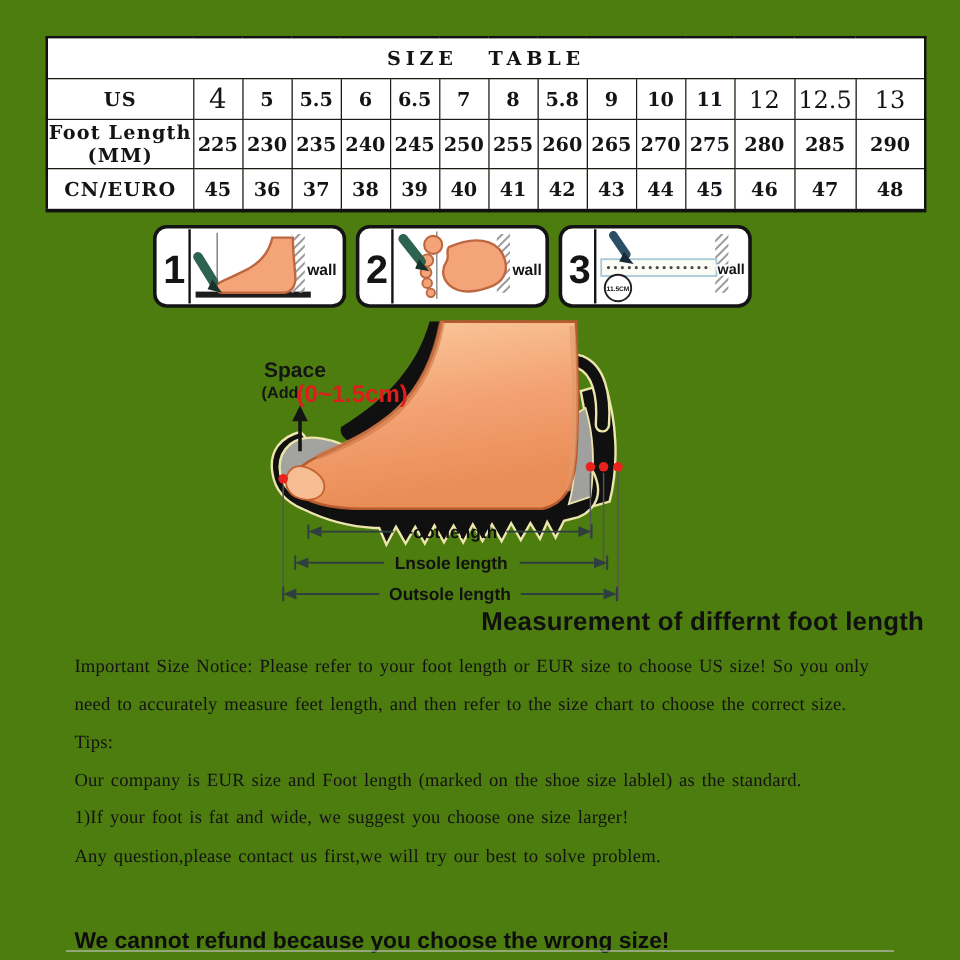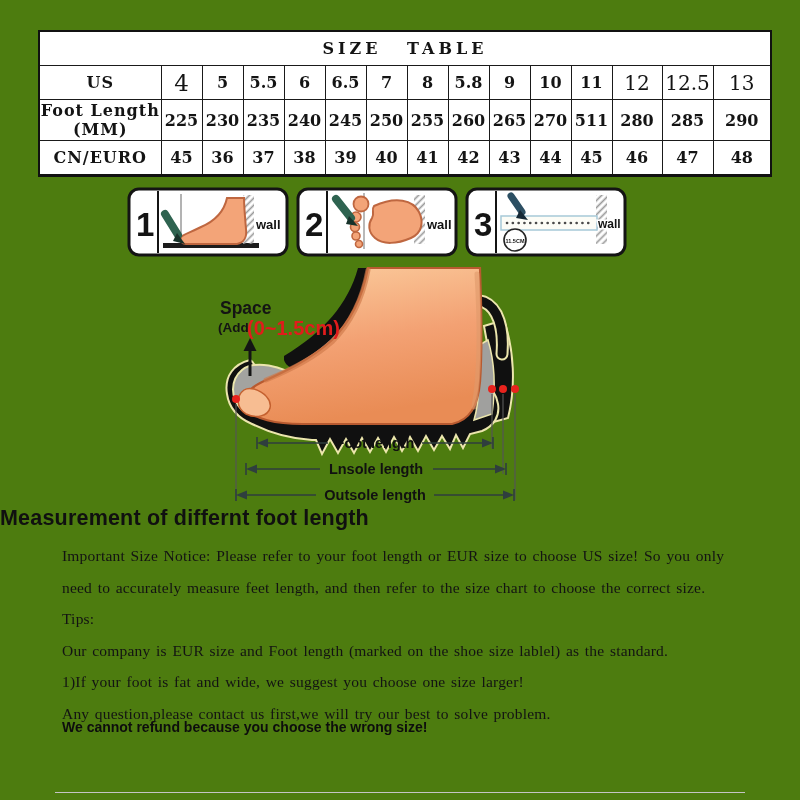--- a/index.html
+++ b/index.html
@@ -19,28 +19,28 @@
   .row-0 td:nth-child(2){font-size:23px;font-weight:400;}
   .row-0 td:nth-child(n+13){font-size:20px;font-weight:500;}
 
   
   .steps-row{position:absolute;left:127px;top:187px;display:flex;gap:7px;}
   .step{display:block;}
 
   
   .diagram{position:absolute;left:150px;top:262px;}
 
-  .caption{position:absolute;left:0;top:506px;width:770px;text-align:left;
+  .caption{position:absolute;left:0;top:506px;width:770px;text-align:right;
            font-weight:bold;font-size:21.5px;color:#101010;letter-spacing:0.2px;}
 
   
   .notice{position:absolute;left:62px;top:540px;width:710px;}
   .notice-line{font-family:"Liberation Serif",serif;font-size:15.5px;color:#131313;
                line-height:31.6px;white-space:nowrap;letter-spacing:0.2px;word-spacing:1.5px;}
-  .warning{position:absolute;left:62px;top:719px;font-weight:bold;font-size:14px;color:#0d0d0d;white-space:nowrap;}
+  .warning{position:absolute;left:62px;top:774px;font-weight:bold;font-size:19px;color:#0d0d0d;white-space:nowrap;}
   .bottom-rule{position:absolute;left:55px;top:792px;width:690px;height:1px;background:#c4c4c4;}
 </style>
 </head>
 <body>
 
 <div class="page">
 
   <table class="size-table">
     <colgroup>
       <col style="width:122px">
@@ -86,21 +86,21 @@
           <td>225</td>
           <td>230</td>
           <td>235</td>
           <td>240</td>
           <td>245</td>
           <td>250</td>
           <td>255</td>
           <td>260</td>
           <td>265</td>
           <td>270</td>
-          <td>511</td>
+          <td>275</td>
           <td>280</td>
           <td>285</td>
           <td>290</td>
         </tr>
         <tr class="row-2">
           <td class="hcell">CN/EURO</td>
           <td>45</td>
           <td>36</td>
           <td>37</td>
           <td>38</td>

